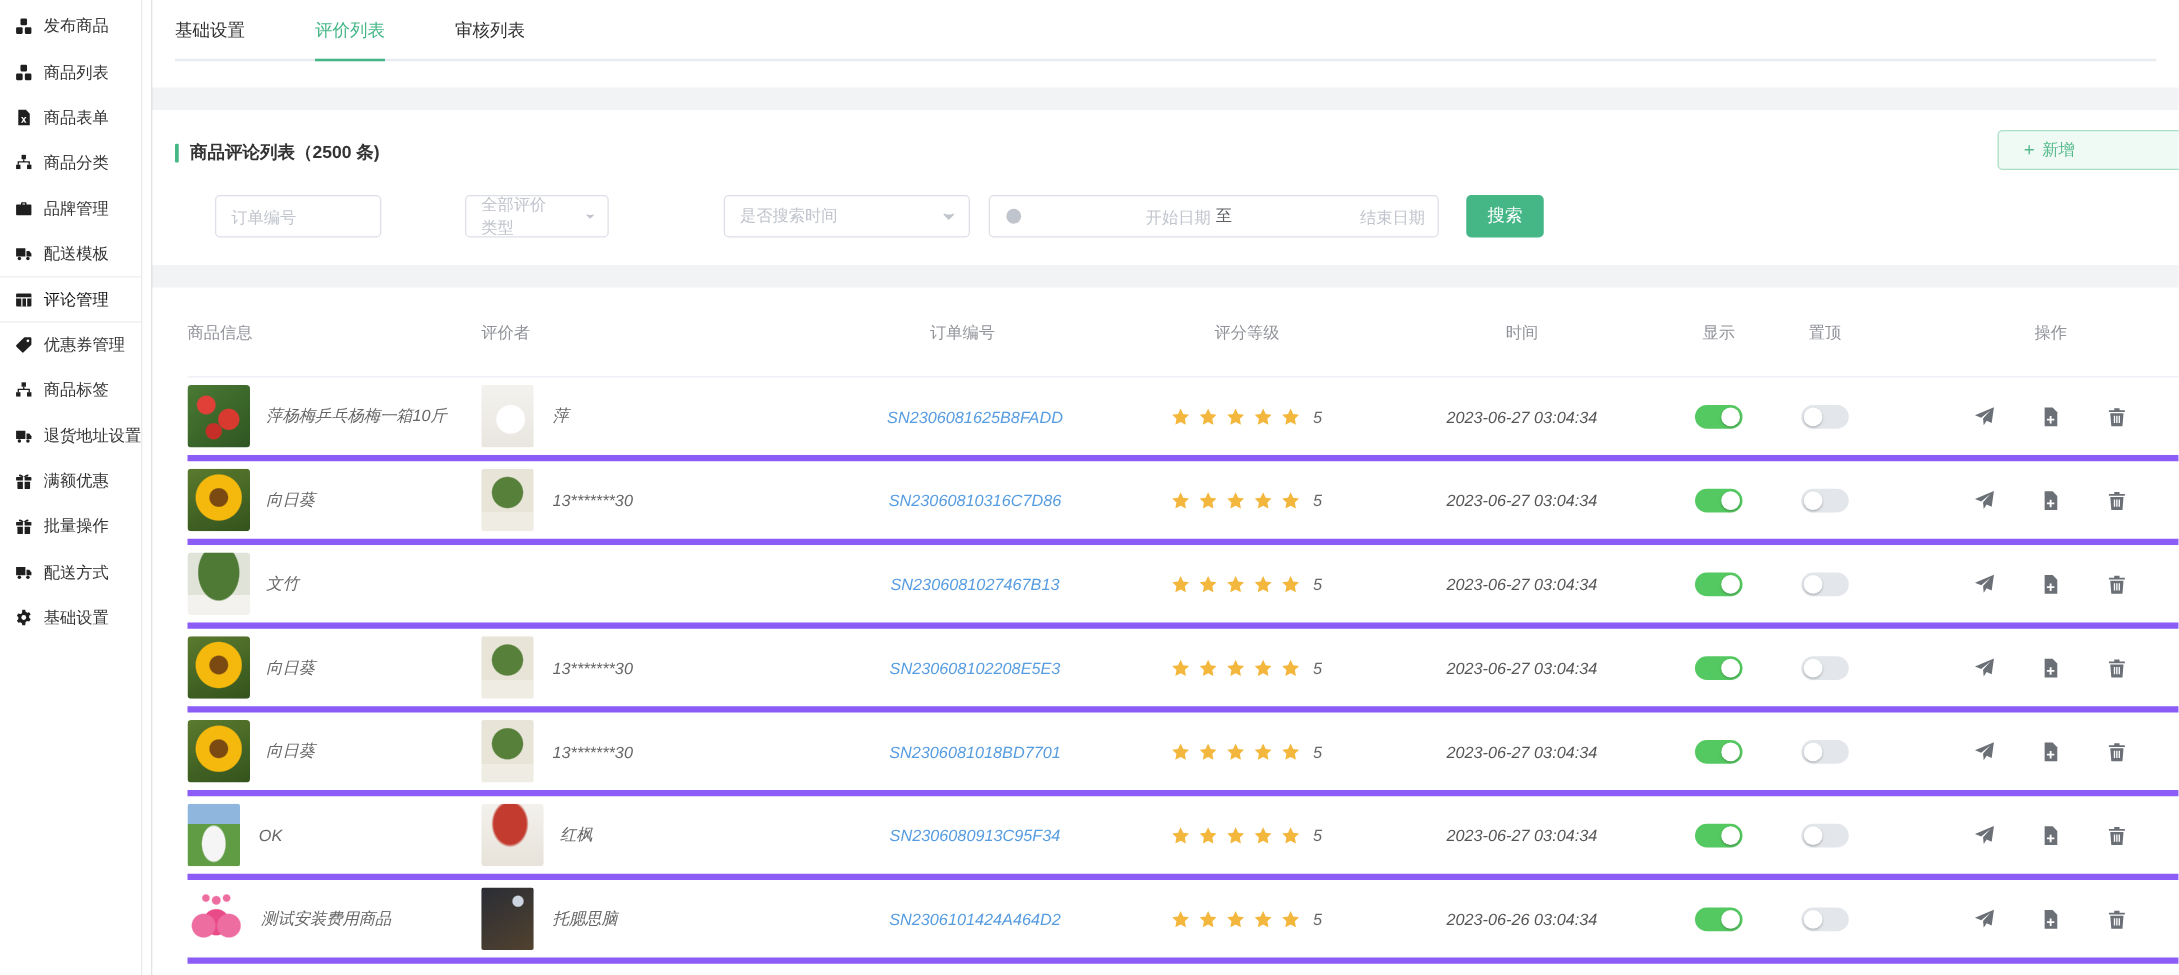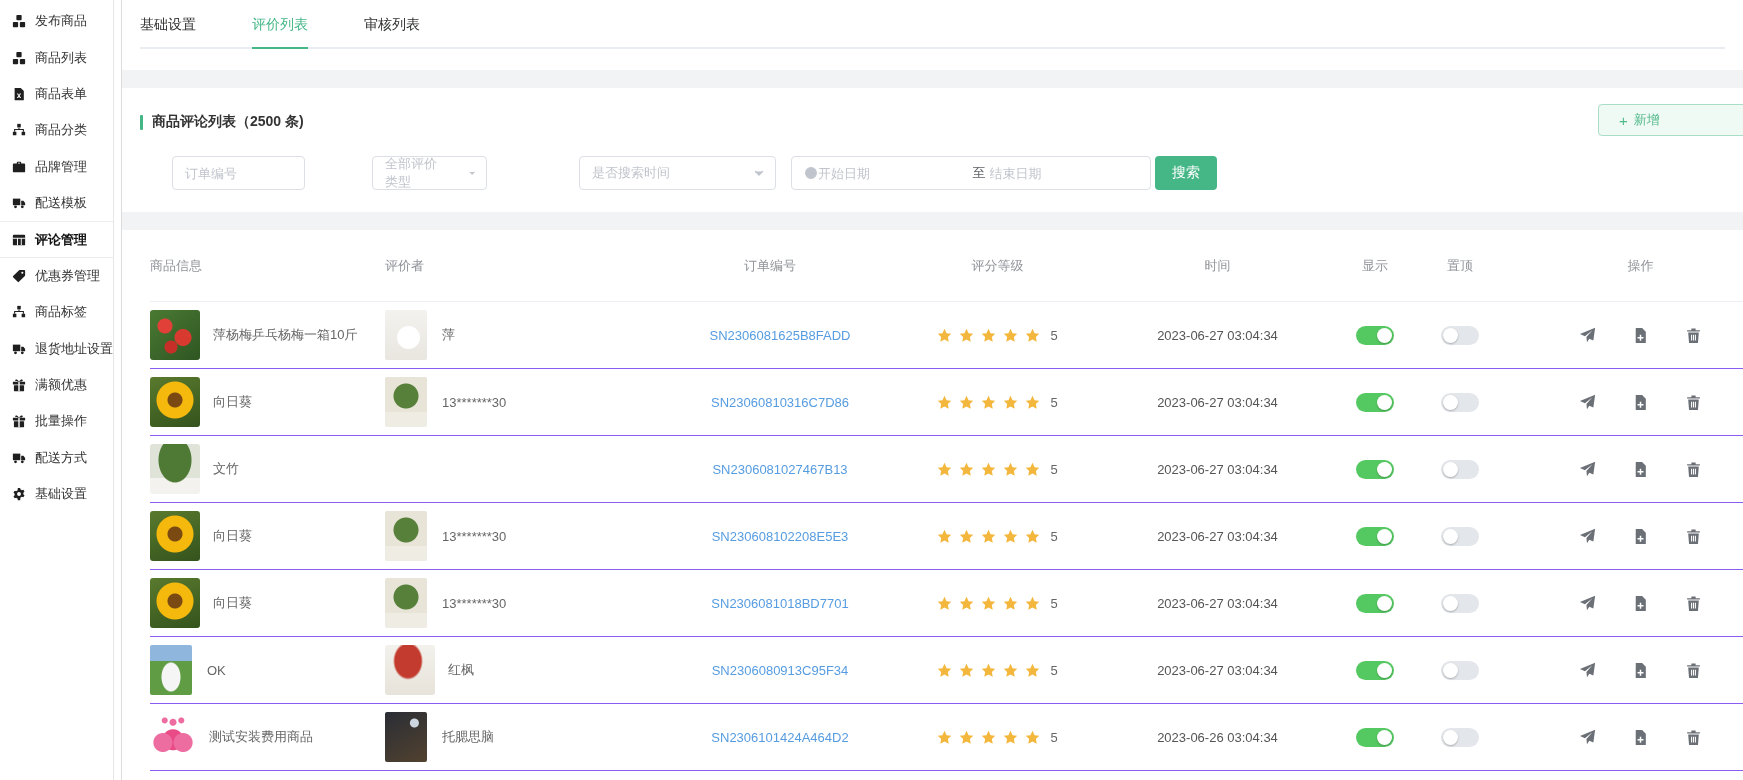--- a/index.html
+++ b/index.html
@@ -9,21 +9,21 @@
   *{box-sizing:border-box;margin:0;padding:0;font-family:"Liberation Sans","DejaVu Sans",sans-serif;}
   html,body{width:1743px;height:780px;overflow:hidden;}
   body{background:var(--page-bg);display:flex;}
 
   
   .sidebar{width:114px;background:#fff;border-right:1px solid #e6e6e6;flex-shrink:0;padding-top:3px;}
   .side-gutter{width:8px;background:#fff;border-right:1px solid #dcdcdc;flex-shrink:0;}
   .side-item{display:flex;align-items:center;gap:9px;padding:0 0 0 12px;height:36.4px;
     font-size:13px;color:#333;cursor:pointer;white-space:nowrap;}
   .side-item .icon{width:14px;height:14px;color:#1f1f1f;flex-shrink:0;}
-  .side-item.active{font-weight:bold;color:#111;border-top:1px solid #ededed;border-bottom:1px solid #ededed;text-align:right;}
+  .side-item.active{font-weight:normal;color:#111;border-top:1px solid #ededed;border-bottom:1px solid #ededed;text-align:right;}
 
   main{flex:1;display:flex;flex-direction:column;min-width:0;}
 
   
   .tabs-card{background:#fff;padding:0 18px;height:70px;}
   .tabs-inner{display:flex;gap:56px;border-bottom:2px solid #e9ecf0;padding-top:16px;}
   .tab{font-size:14px;color:#303133;padding-bottom:13px;margin-bottom:-2px;border-bottom:2px solid transparent;cursor:pointer;}
   .tab.active{color:var(--accent);border-bottom-color:var(--accent);}
 
   .gap{height:18px;flex-shrink:0;}
@@ -43,31 +43,31 @@
   .f-input{padding:0 12px;color:#606266;outline:none;}
   .f-input::placeholder{color:var(--ph);}
   .in-title{width:165px;}
   .in-order{width:133px;margin-left:32px;}
   .f-select{display:flex;align-items:center;justify-content:space-between;padding:0 10px 0 12px;color:var(--ph);cursor:pointer;gap:29px;}
   .sel-type{width:115px;margin-left:67px;}
   .sel-time{width:197px;margin-left:92px;}
   .f-select .icon{width:12px;height:12px;color:var(--ph);}
   .f-date{width:360px;margin-left:15px;display:flex;align-items:center;padding:0 10px 0 12px;}
   .f-date .icon{width:14px;height:14px;color:var(--ph);flex-shrink:0;}
-  .f-date input{flex:1;border:none;outline:none;text-align:left;font-size:13px;color:#606266;min-width:0;background:transparent;}
+  .f-date input{flex:1;border:none;outline:none;text-align:right;font-size:13px;color:#606266;min-width:0;background:transparent;}
   .f-date input::placeholder{color:var(--ph);}
   .date-sep{font-size:13px;color:#606266;padding:0 4px;}
-  .search-btn{margin-left:4px;width:62px;height:34px;border:none;border-radius:4px;background:var(--accent);
+  .search-btn{margin-left:22px;width:62px;height:34px;border:none;border-radius:4px;background:var(--accent);
     color:#fff;font-size:14px;cursor:pointer;}
 
   
   .table-card{background:#fff;flex:1;padding-left:28px;overflow:hidden;}
   .thead,.trow{display:grid;grid-template-columns:235px 275px 220px 235px 205px 110px 60px 1fr;align-items:center;}
   .thead{height:72px;color:#909399;font-size:13px;border-bottom:1px solid #ebeef5;}
-  .trow{height:67px;border-bottom:1px solid #8b5cf6;font-size:13px;color:#606266;}
+  .trow{height:67px;border-bottom:5px solid #8b5cf6;font-size:13px;color:#606266;font-style:italic;}
   .th.c,.cell.c{text-align:center;}
   .th.pad{padding-left:48px;font-family:Liberation Mono, monospace;}
   .product-cell{display:flex;align-items:center;gap:13px;padding-right:10px;}
   .pimg{width:50px;height:50px;border-radius:3px;flex-shrink:0;}
   .pname{color:#666;line-height:1.3;}
   .reviewer-cell{display:flex;align-items:center;gap:15px;color:#666;}
   .avatar{width:42px;height:50px;border-radius:2px;flex-shrink:0;}
   .order-link{color:var(--link);text-decoration:none;cursor:pointer;margin-left:20px;}
   .rating-cell{display:flex;align-items:center;justify-content:center;gap:7px;}
   .rating-cell .icon{width:15px;height:15px;color:var(--star);}

